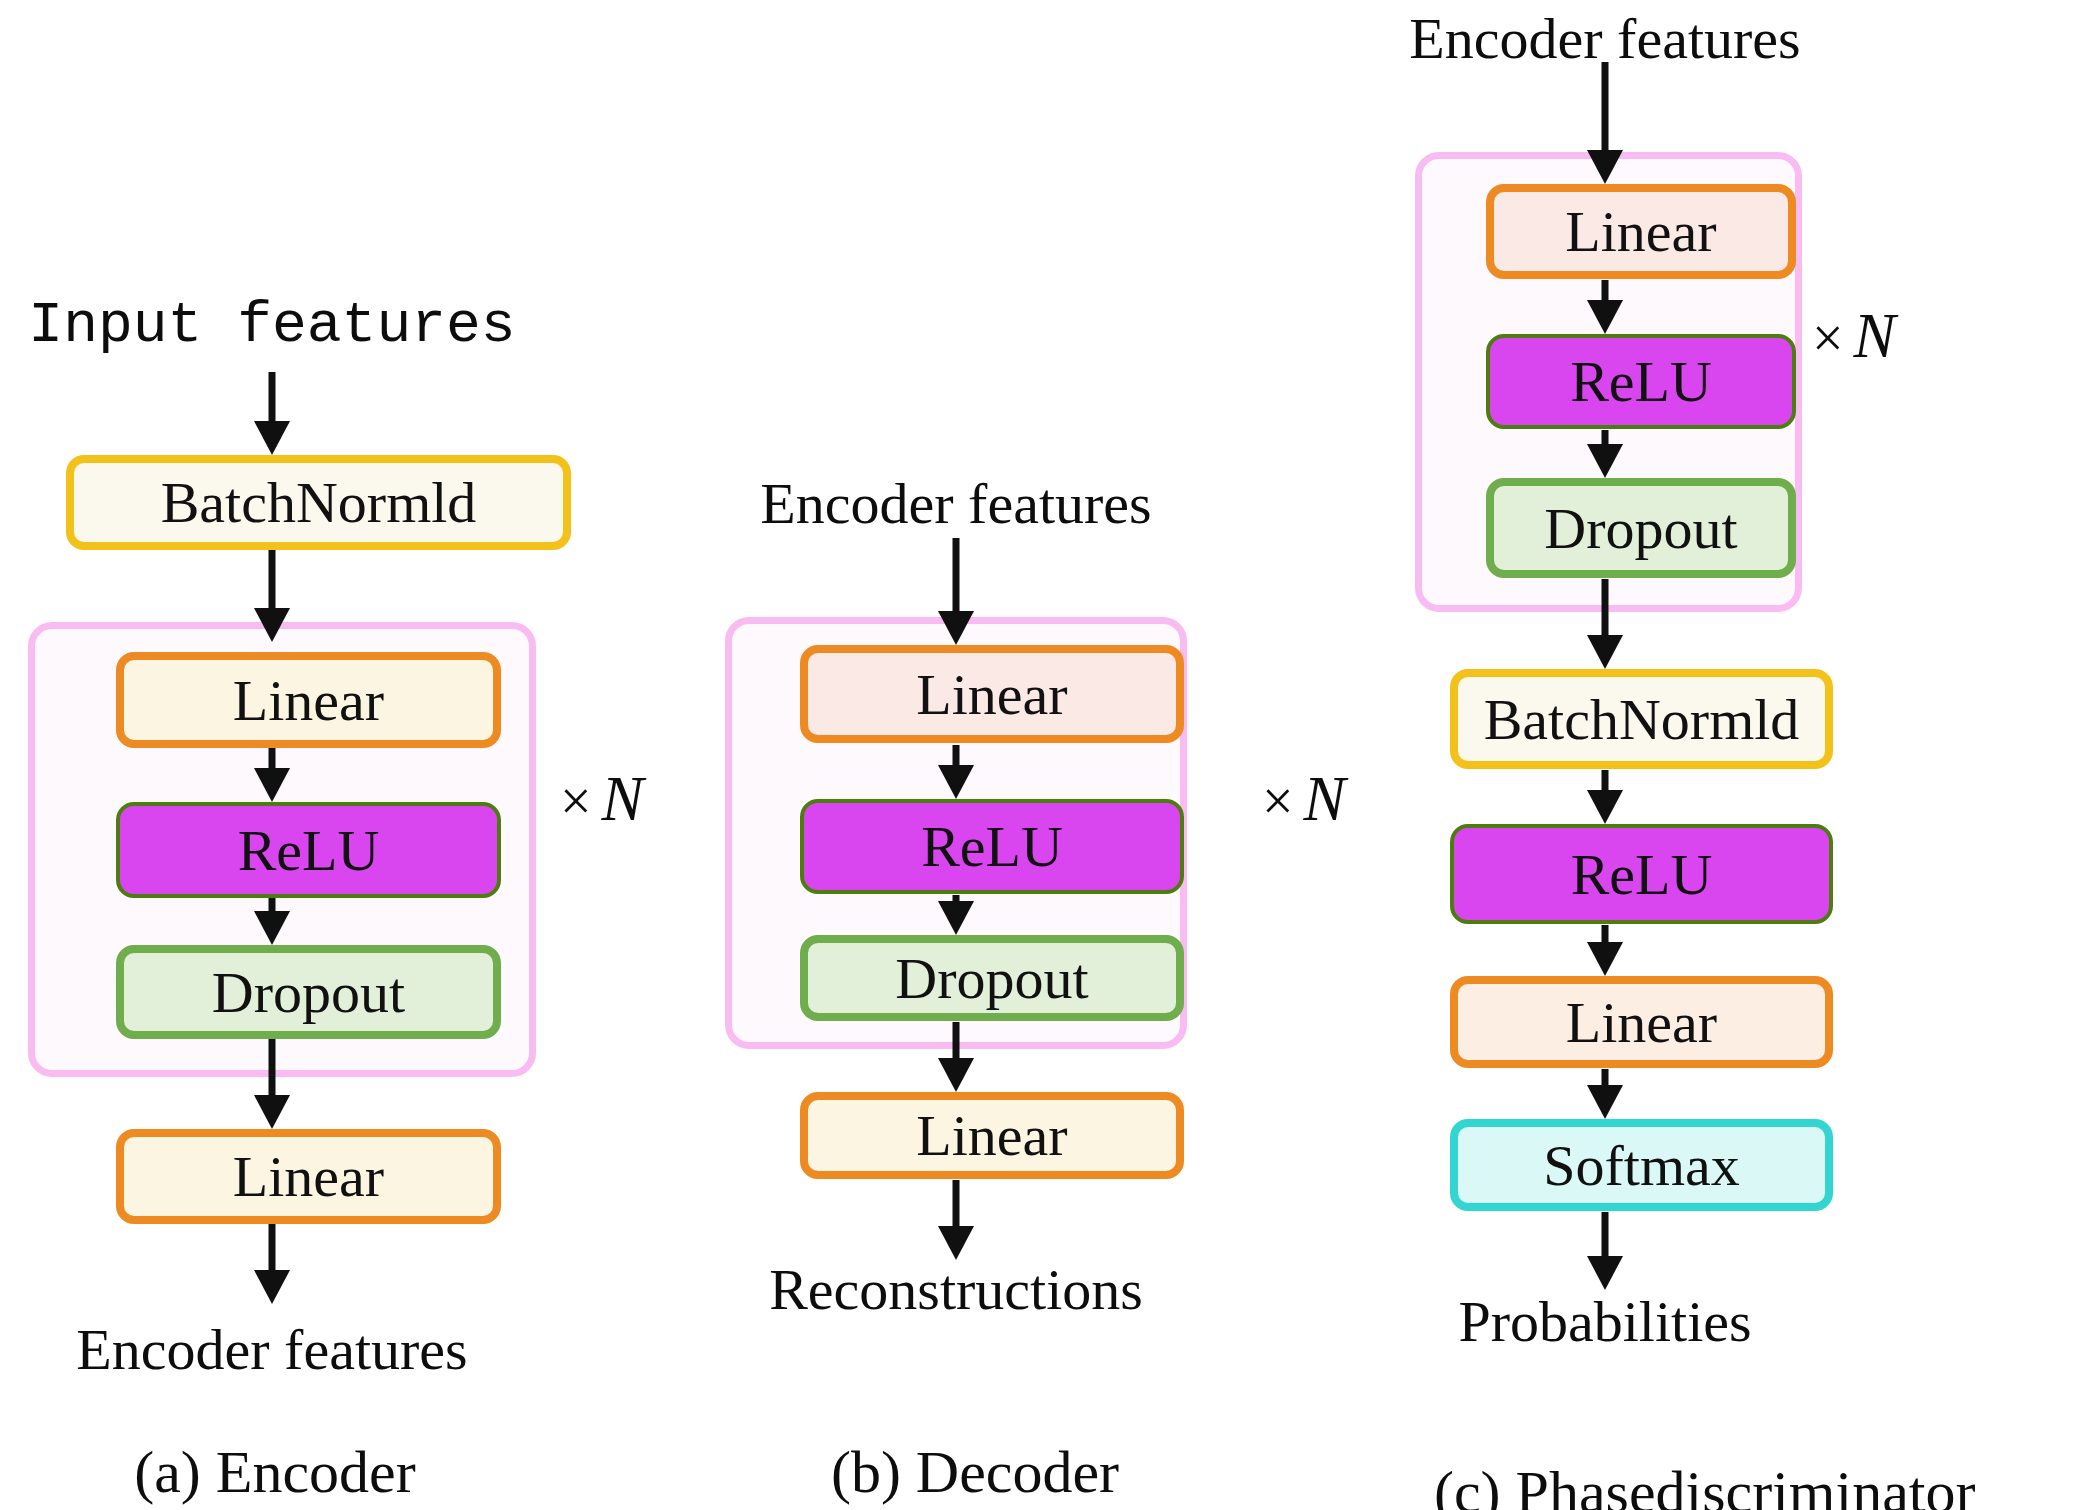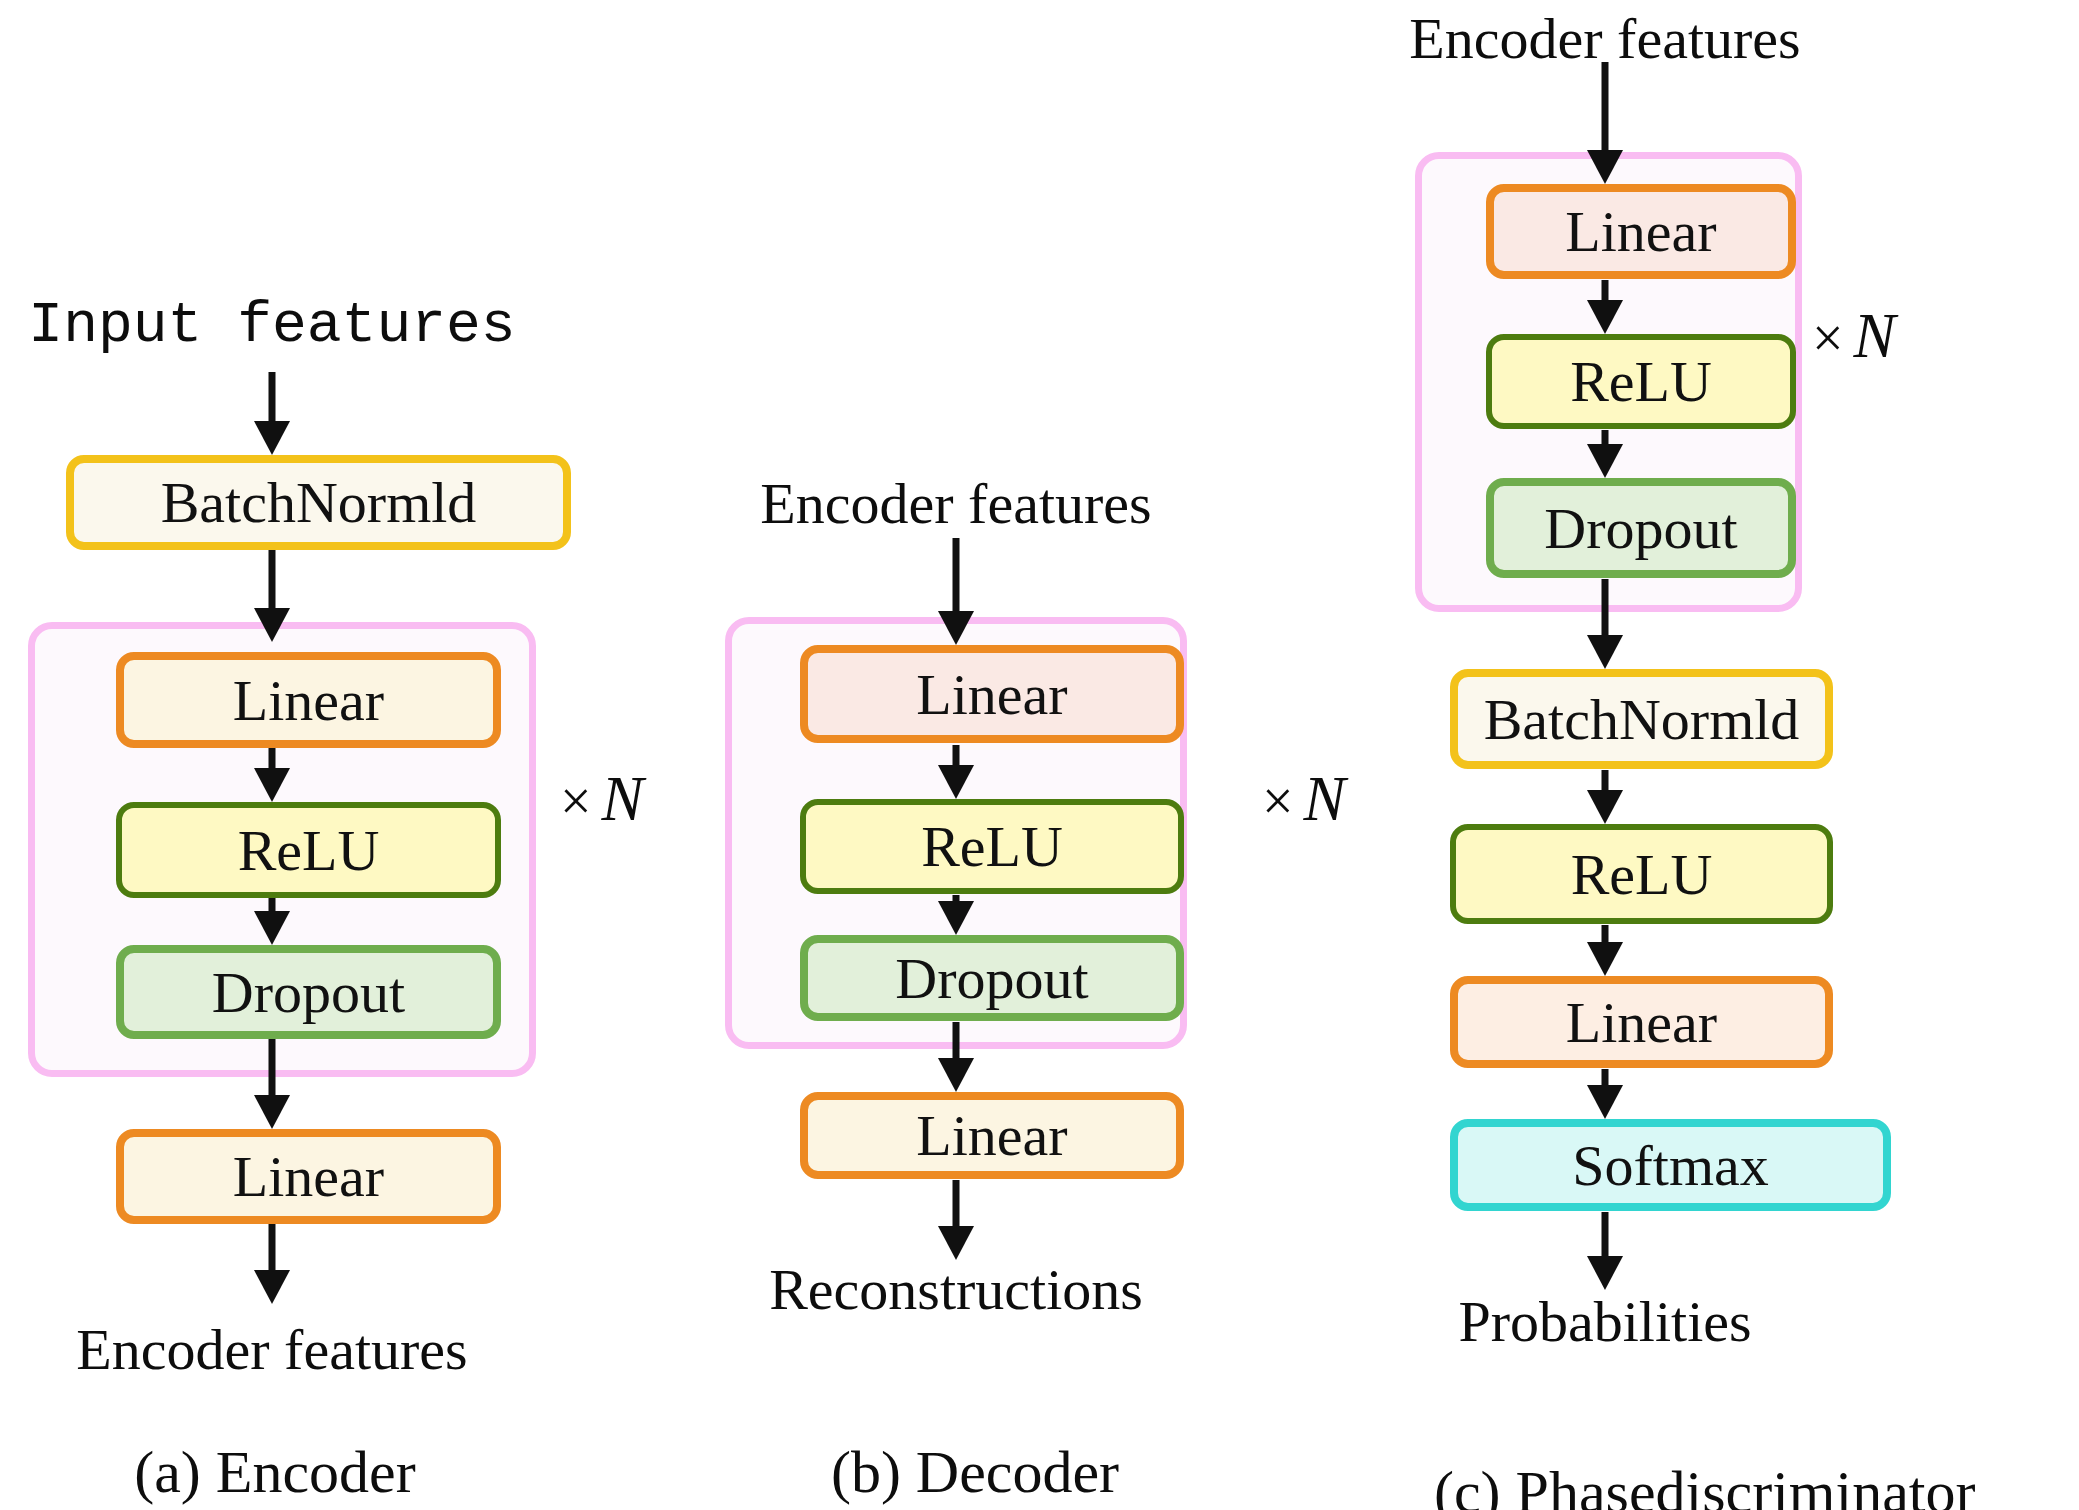--- a/index.html
+++ b/index.html
@@ -35,21 +35,21 @@
     font-size: 58px;
     color: #111111;
     z-index: 2;
     white-space: nowrap;
     margin-left: 36px;
   }
   .b-gold        { border: 8px solid #F3C21A; background: #FBF8ED; }
   .b-orange-cream{ border: 8px solid #ED8A22; background: #FCF5E2; }
   .b-orange-pink { border: 8px solid #ED8A22; background: #FAE9E4; }
   .b-orange-peach{ border: 8px solid #ED8A22; background: #FDEEE3; }
-  .b-blue        { border: 6px solid #4d7c0f; background: #fef9c3; }
+  .b-blue        { border: 4px solid #4d7c0f; background: #d946ef; }
   .b-green       { border: 8px solid #6FAD4D; background: #E2F0DA; }
   .b-cyan        { border: 8px solid #32D5D0; background: #D9F8F6; }
   
   .arrow {
     position: absolute;
     width: 36px;
     z-index: 3;
   }
   .arrow::before {
     content: "";
@@ -193,21 +193,21 @@
   <div class="arrow" style="left:1587px; top:770px; height:54px;"></div>
 
   <div class="block b-blue" style="left:1414px; top:824px; width:383px; height:100px;">ReLU</div>
 
   <div class="arrow" style="left:1587px; top:925px; height:51px;"></div>
 
   <div class="block b-orange-peach" style="left:1414px; top:976px; width:383px; height:92px;">Linear</div>
 
   <div class="arrow" style="left:1587px; top:1069px; height:50px;"></div>
 
-  <div class="block b-cyan" style="left:1414px; top:1119px; width:441px; height:92px;">Softmax</div>
+  <div class="block b-cyan" style="left:1414px; top:1119px; width:383px; height:92px;">Softmax</div>
 
   <div class="arrow" style="left:1587px; top:1212px; height:78px;"></div>
 
   <div class="t-label" style="left:1355px; top:1288px; width:500px;">Probabilities</div>
 
   <div class="caption" style="left:1434px; top:1438px; width:520px;margin-top:20px;">(c) Phasediscriminator</div>
 
 </div>
 
 </body></html>

